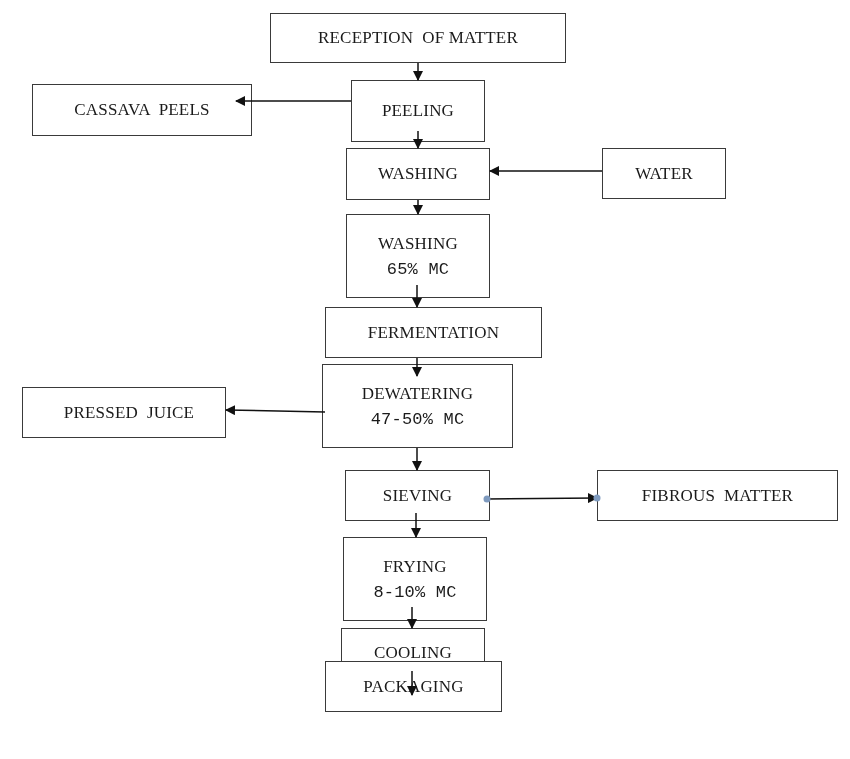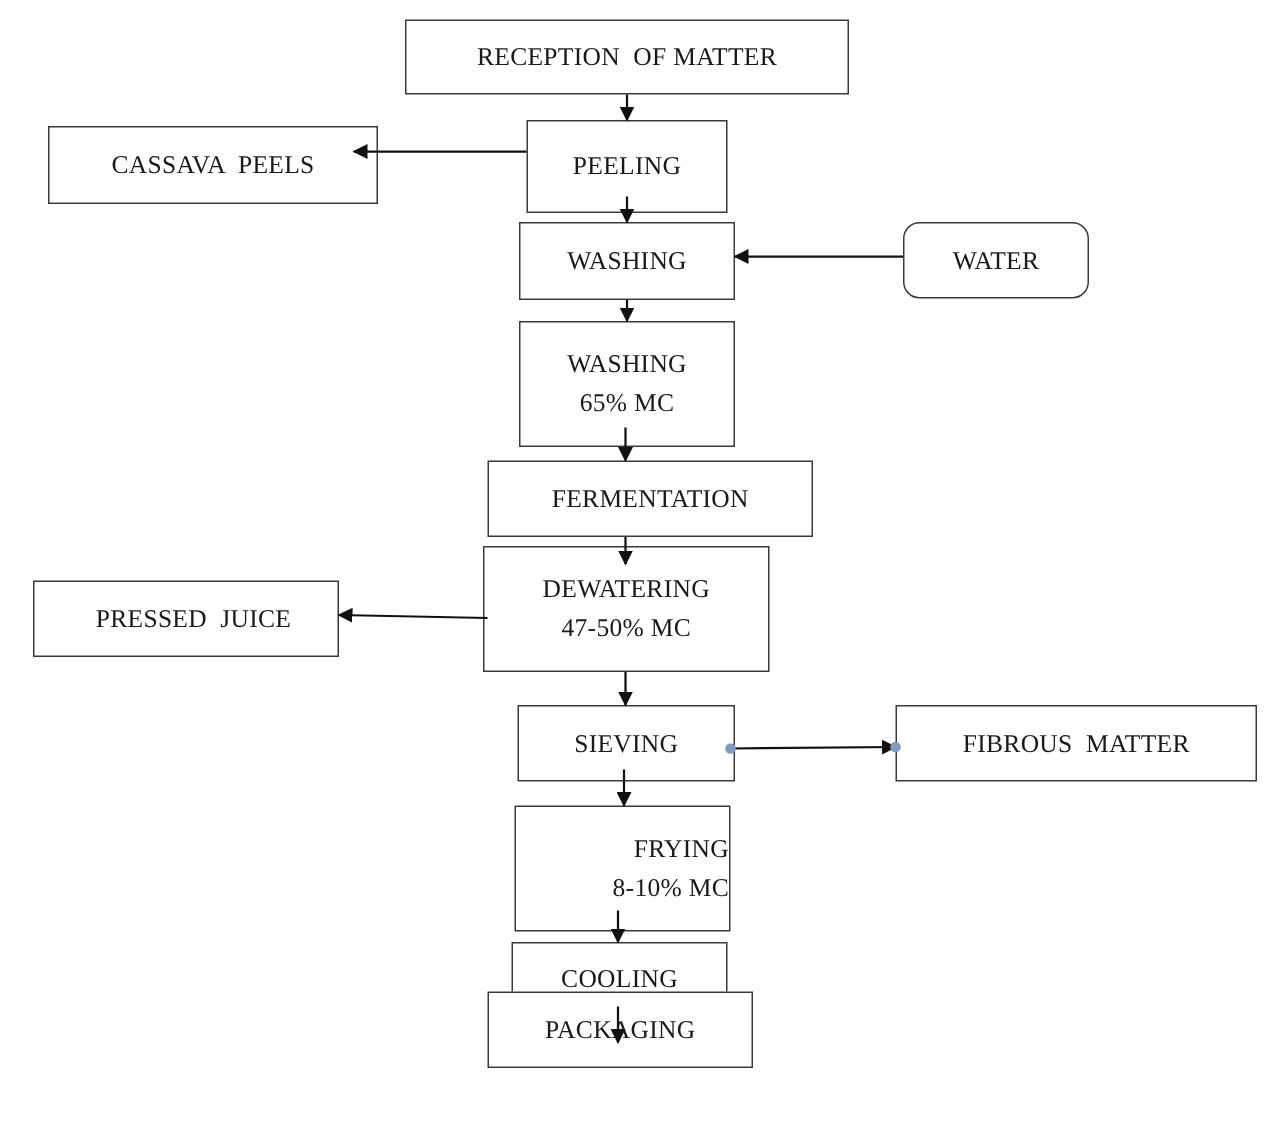--- a/index.html
+++ b/index.html
@@ -2,21 +2,21 @@
 <html><head>
   <meta charset="utf-8">
   <style>
     html, body { margin: 0; padding: 0; background: #ffffff; }
     body { width: 850px; height: 759px; position: relative; overflow: hidden;
            font-family: "Liberation Serif", "DejaVu Serif", serif; color: #1a1a1a; }
     .box { position: absolute; box-sizing: border-box; border: 1.5px solid #3a3a3a;
            background: #fff; display: flex; flex-direction: column;
            align-items: center; justify-content: center; font-size: 17px;
            letter-spacing: 0.2px; white-space: pre; }
-    .box .line2 { margin-top: 6px; }
+    .box .line2 { margin-top: 6px; font-family: Liberation Mono, monospace; }
     svg.arrows { position: absolute; left: 0; top: 0; }
   </style>
 </head>
 <body>
 
 <div class="box" style="left:270px;top:13px;width:296px;height:50px;">
   <span>RECEPTION  OF MATTER</span>
 </div>
 
 <div class="box" style="left:351px;top:80px;width:134px;height:62px;">
@@ -24,21 +24,21 @@
 </div>
 
 <div class="box" style="left:32px;top:84px;width:220px;height:52px;">
   <span>CASSAVA  PEELS</span>
 </div>
 
 <div class="box" style="left:346px;top:148px;width:144px;height:52px;">
   <span>WASHING</span>
 </div>
 
-<div class="box" style="left:602px;top:148px;width:124px;height:51px;border-radius:11px;">
+<div class="box" style="left:602px;top:148px;width:124px;height:51px;">
   <span>WATER</span>
 </div>
 
 <div class="box" style="left:346px;top:214px;width:144px;height:84px;">
   <span>WASHING</span>
   <span class="line2">65% MC</span>
 </div>
 
 <div class="box" style="left:308px;top:307px;width:217px;height:51px;margin-left:17px;">
   <span>FERMENTATION</span>
@@ -54,21 +54,21 @@
 </div>
 
 <div class="box" style="left:345px;top:470px;width:145px;height:51px;">
   <span>SIEVING</span>
 </div>
 
 <div class="box" style="left:597px;top:470px;width:241px;height:51px;">
   <span>FIBROUS  MATTER</span>
 </div>
 
-<div class="box" style="left:343px;top:537px;width:144px;height:84px;align-items:flex-end;">
+<div class="box" style="left:343px;top:537px;width:144px;height:84px;">
   <span>FRYING</span>
   <span class="line2">8-10% MC</span>
 </div>
 
 <div class="box" style="left:341px;top:628px;width:144px;height:50px;">
   <span>COOLING</span>
 </div>
 
 <div class="box" style="left:325px;top:661px;width:177px;height:51px;">
   <span>PACKAGING</span>

